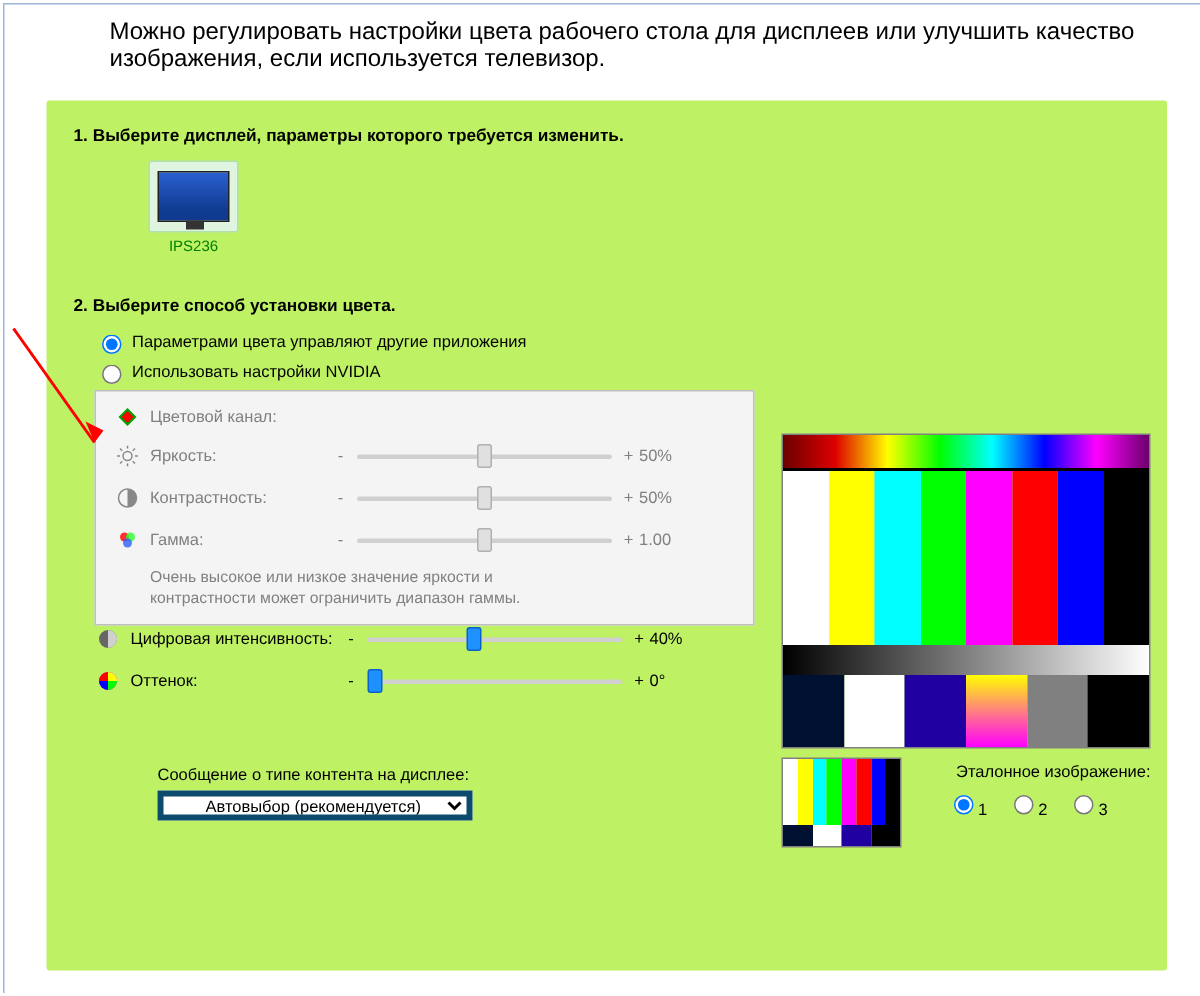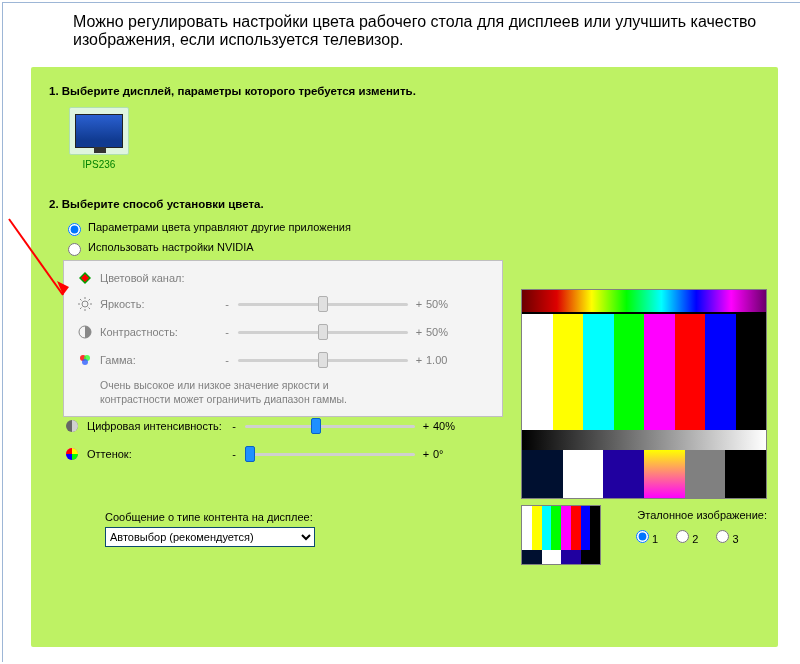--- a/index.html
+++ b/index.html
@@ -37,21 +37,21 @@
     height: 580px;
   }
   .step-heading {
     font-weight: bold;
     font-size: 11.5px;
     margin-bottom: 10px;
   }
   .step-heading.m2 { margin-top: 28px; }
   .step-heading.m3 { margin-top: 18px; }
   .display-item {
-    margin-left: 20px;
+    margin-left: 50px;
     display: inline-block;
     text-align: center;
     cursor: pointer;
   }
   .display-item .monitor {
     width: 60px; height: 48px;
     border: 1px solid #b0e0b0;
     background: #dff5df;
     border-radius: 2px;
     display: flex;
@@ -99,21 +99,21 @@
   }
   .slider.disabled .thumb { background: #e0e0e0; border-color: #b0b0b0; }
   .slider .thumb.blue { background: #1e90ff; border-color: #0b62c4; }
   .row .val { width: 46px; text-align: left; }
   .note { color: #808080; font-size: 10.5px; margin-left: 24px; line-height: 1.3; }
   .enhancements { margin-left: 14px; }
   .enhancements .row { color: #000; align-items: center; }
   .content-type { margin-top: 48px; margin-left: 56px; }
   .content-type .ct-label { font-size: 11px; margin-bottom: 4px; }
   .content-type select {
-    width: 210px; height: 20px; font-size: 11px; background: #fff; border: 1px solid #0c4a6e;
+    width: 210px; height: 20px; font-size: 11px; background: #fff; border: 4px solid #0c4a6e; padding-left: 24px;
   }
   .preview-col {
     position: absolute;
     left: 490px; top: 222px;
     width: 246px;
   }
   .preview-img {
     width: 246px; height: 210px;
     border: 1px solid #808080;
     display: flex; flex-direction: column;

